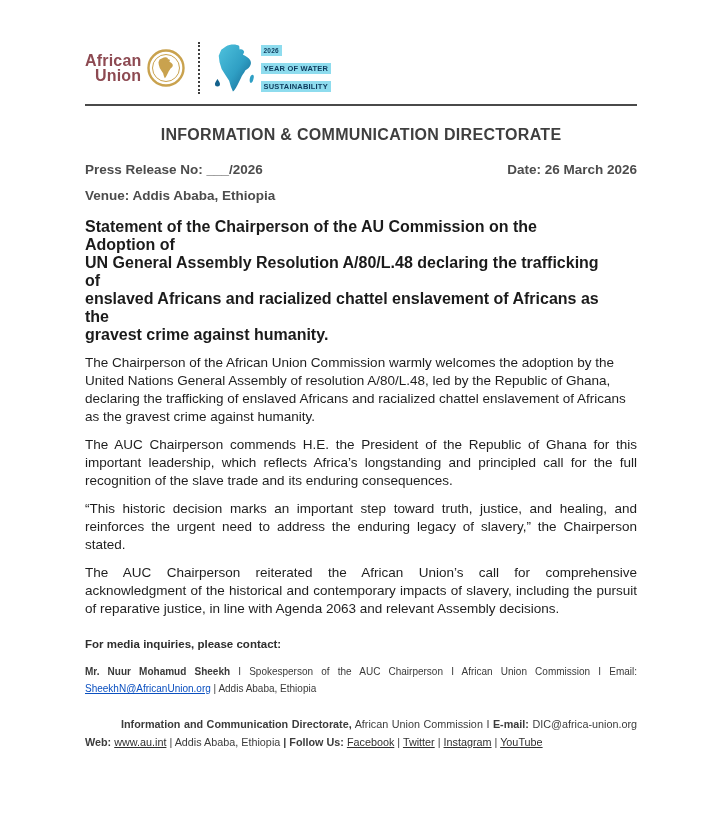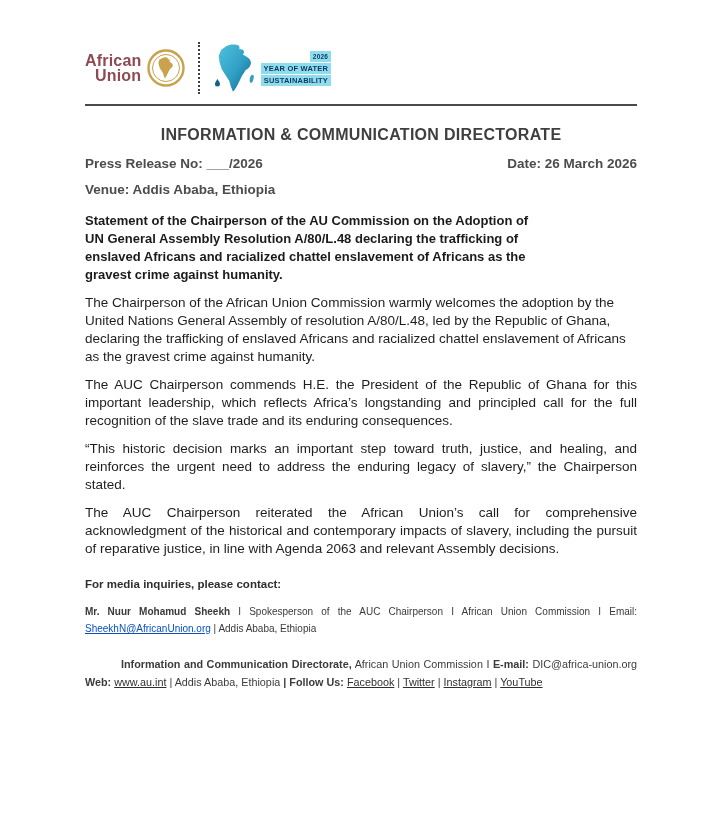--- a/index.html
+++ b/index.html
@@ -31,49 +31,49 @@
   }
   .au-text .l2 { padding-left: 10px; }
   .au-emblem { margin-left: 4px; }
   .logo-divider {
     height: 52px; width: 0;
     border-left: 2px dotted #3f3f3f;
     margin: 0 14px 0 12px;
   }
   .theme-logo { display: flex; align-items: center; }
   .theme-map { margin-right: 5px; }
-  .theme-text { display: flex; flex-direction: column; align-items: flex-end; gap: 1px; }
+  .theme-text { display: flex; flex-direction: column; align-items: flex-start; gap: 7px; }
   .chip {
     background: #8edcee; color: #0d3a5c;
     font-weight: bold; font-size: 7.5px; line-height: 9px;
     padding: 1px 3px; letter-spacing: 0.2px;
     white-space: nowrap;
   }
   .chip.year { font-size: 6.5px; }
   
   .rule {
     margin-top: 8px; height: 2px;
     background: #4a4a4a; width: 100%;
   }
   h1.directorate {
     margin: 20px 0 0 0;
     text-align: center;
     font-size: 16px; font-weight: bold;
     color: #3f3f3f; letter-spacing: 0.3px;
   }
   .press-row {
-    margin-top: 12px;
+    margin-top: 18px;
     display: flex; justify-content: space-between;
     font-size: 13.5px; font-weight: bold; color: #4c4c4c; gap: 48px;
   }
   .venue { margin-top: 11px; font-size: 13.5px; font-weight: bold; color: #4c4c4c; }
   
   .stmt-title {
     margin-top: 15px;
-    font-size: 13px; font-weight: bold; color: #1b1b1b;
+    font-size: 16px; font-weight: bold; color: #1b1b1b;
     line-height: 18px; max-width: 520px;
   }
   .para {
     margin: 10px 0 0 0;
     font-size: 13.5px; color: #1e1e1e;
     line-height: 18px;
   }
   .para.just { text-align: justify; }
   .para.left { text-align: left; }
   

